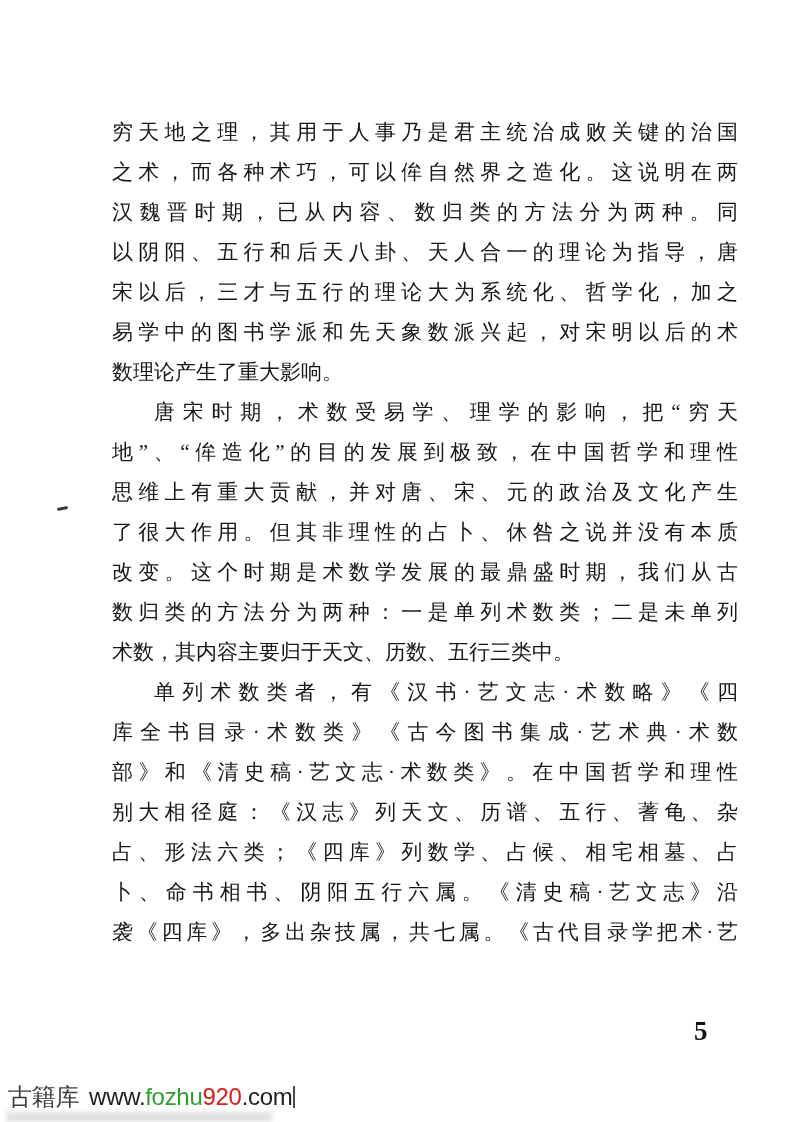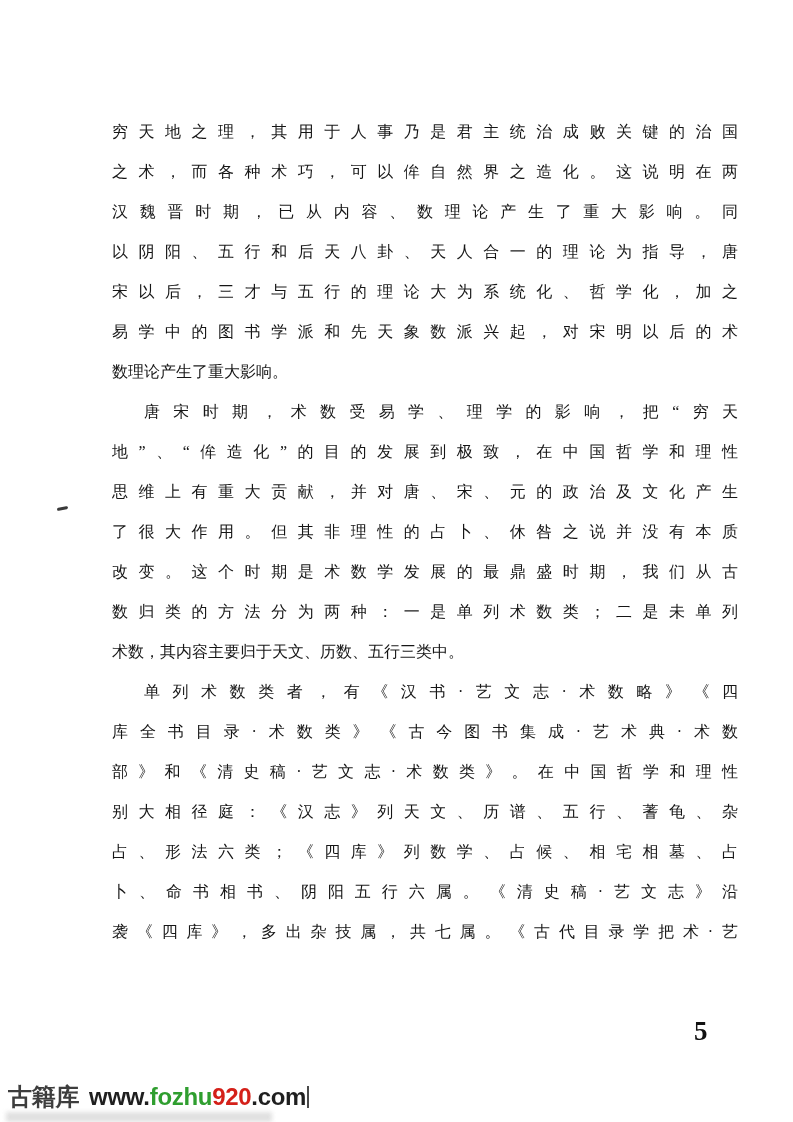--- a/index.html
+++ b/index.html
@@ -18,21 +18,21 @@
   .text-block {
     position: absolute;
     left: 112px;
     top: 112px;
     width: 626px;
     color: #161616;
   }
   .line {
     height: 40px;
     line-height: 40px;
-    font-size: 16px;
+    font-size: 21px;
     letter-spacing: 0;
     text-align: justify;
     text-align-last: justify;
     white-space: normal;
     overflow: hidden;
   }
   .line.no-fill {
     text-align-last: left;
   }
   .line.indent {
@@ -57,21 +57,21 @@
     transform: rotate(-12deg);
     border-radius: 2px;
   }
   .watermark {
     position: absolute;
     left: 8px;
     top: 1082px;
     height: 30px;
     line-height: 30px;
     font-family: "Liberation Sans", "DejaVu Sans", sans-serif;
-    font-weight: bold;
+    font-weight: normal;
     font-size: 24px;
     white-space: nowrap;
     letter-spacing: -0.3px;
   }
   .wm-label {
     color: var(--wm-label, #3d3d3d);
     margin-right: 10px;
   }
   .wm-dark  { color: var(--wm-dark, #1f1f1f); }
   .wm-green { color: var(--wm-green, #2f9e2f); }
@@ -96,21 +96,21 @@
   }
 </style>
 </head>
 <body>
 
 <div class="scan-page">
 
   <div class="text-block">
       <div class="line">穷天地之理，其用于人事乃是君主统治成败关键的治国</div>
       <div class="line">之术，而各种术巧，可以侔自然界之造化。这说明在两</div>
-      <div class="line">汉魏晋时期，已从内容、数理论产生了重大影响。同</div>
+      <div class="line">汉魏晋时期，已从内容、数归类的方法分为两种。同</div>
       <div class="line">以阴阳、五行和后天八卦、天人合一的理论为指导，唐</div>
       <div class="line">宋以后，三才与五行的理论大为系统化、哲学化，加之</div>
       <div class="line">易学中的图书学派和先天象数派兴起，对宋明以后的术</div>
       <div class="line no-fill">数理论产生了重大影响。</div>
       <div class="line indent">唐宋时期，术数受易学、理学的影响，把“穷天</div>
       <div class="line">地”、“侔造化”的目的发展到极致，在中国哲学和理性</div>
       <div class="line">思维上有重大贡献，并对唐、宋、元的政治及文化产生</div>
       <div class="line">了很大作用。但其非理性的占卜、休咎之说并没有本质</div>
       <div class="line">改变。这个时期是术数学发展的最鼎盛时期，我们从古</div>
       <div class="line">数归类的方法分为两种：一是单列术数类；二是未单列</div>

